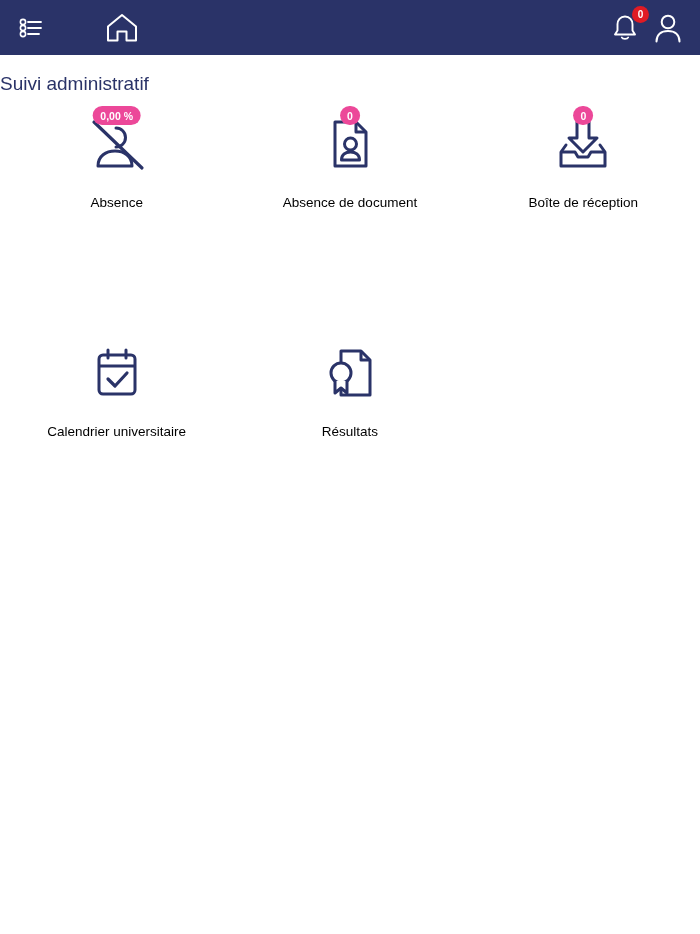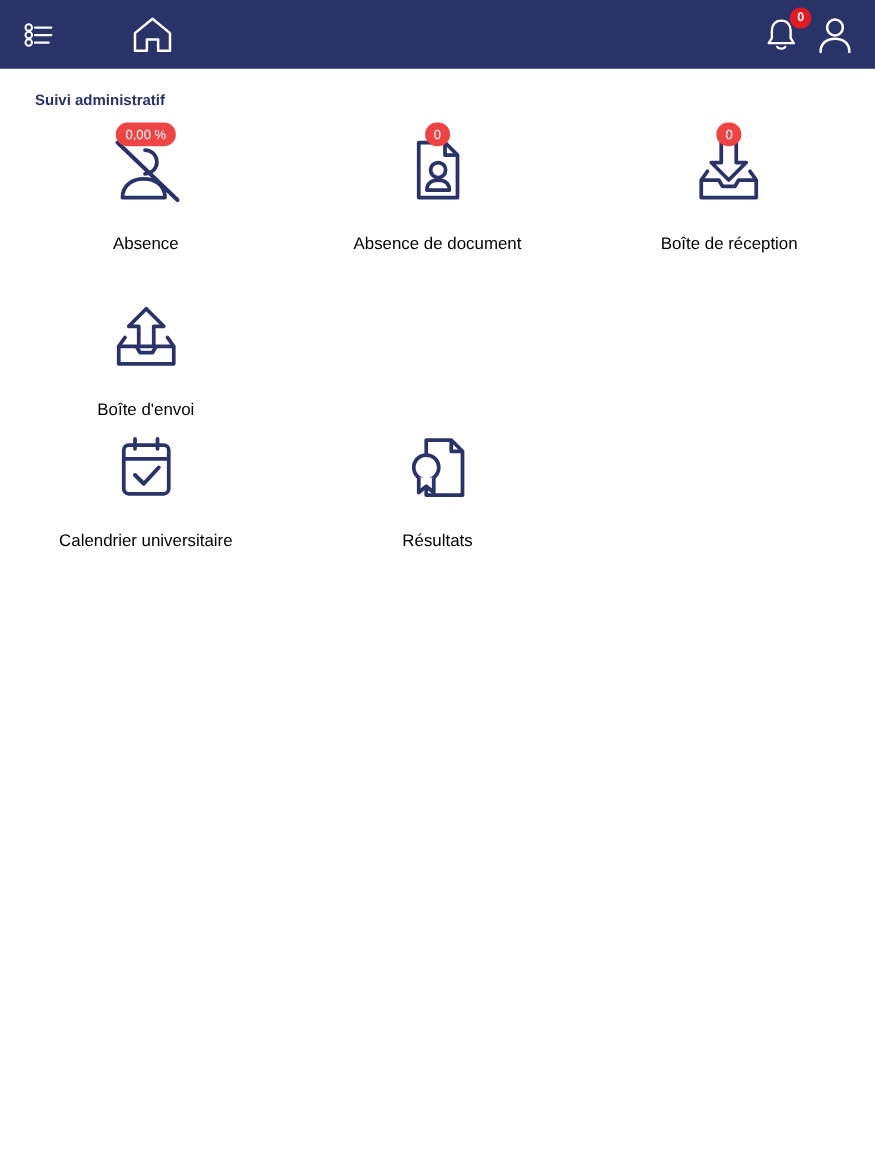--- a/index.html
+++ b/index.html
@@ -70,24 +70,22 @@
     align-items: center;
     justify-content: center;
     padding: 0 4px;
   }
 
   
   .content { padding: 18px 0 0 0; }
 
   .section-title {
     color: #2a3368;
-    font-size: 12px;
-    padding-left: 28px;
+    font-size: 19px;
     margin-bottom: 10px;
-    font-weight: bold;
   }
   .section-title.ped { margin-top: 36px; }
 
   .grid {
     display: grid;
     grid-template-columns: repeat(3, 1fr);
     row-gap: 28px;
   }
 
   .tile {
@@ -116,24 +114,24 @@
   }
 
   .tile-badge {
     position: absolute;
     top: -7px;
     left: 50%;
     transform: translateX(-50%);
     min-width: 19px;
     height: 19px;
     border-radius: 10px;
-    background: #ef4444;
+    background: #ec4899;
     color: #ffffff;
     font-size: 10.5px;
-    font-weight: normal;
+    font-weight: bold;
     display: flex;
     align-items: center;
     justify-content: center;
     padding: 0 7px;
     white-space: nowrap;
     z-index: 2;
     text-align: right;
   }
   .tile-badge.wide { padding: 0 8px; }
 
@@ -224,30 +222,20 @@
         <span class="tile-badge">0</span>
         <svg width="62" height="56" viewBox="0 0 62 56">
           <path d="M25 6 L37 6 L37 22 L45 22 L31 36 L17 22 L25 22 Z" fill="none" stroke="#2a3368" stroke-width="3" stroke-linejoin="round"></path>
           <path d="M14 29 L9 36 L9 50 L53 50 L53 36 L48 29" fill="none" stroke="#2a3368" stroke-width="3" stroke-linejoin="round" stroke-linecap="round"></path>
           <path d="M9 36 L23 36 L26 41 L36 41 L39 36 L53 36" fill="none" stroke="#2a3368" stroke-width="3" stroke-linejoin="round"></path>
         </svg>
       </div>
       <div class="tile-label">Boîte de réception</div>
     </div>
 
-    <div class="tile">
-      <div class="tile-icon-wrap">
-        <svg width="62" height="56" viewBox="0 0 62 56">
-          <path d="M31 6 L45 20 L37 20 L37 36 L25 36 L25 20 L17 20 Z" fill="none" stroke="#2a3368" stroke-width="3" stroke-linejoin="round"></path>
-          <path d="M14 29 L9 36 L9 50 L53 50 L53 36 L48 29" fill="none" stroke="#2a3368" stroke-width="3" stroke-linejoin="round" stroke-linecap="round"></path>
-          <path d="M9 36 L23 36 L26 41 L36 41 L39 36 L53 36" fill="none" stroke="#2a3368" stroke-width="3" stroke-linejoin="round"></path>
-        </svg>
-      </div>
-      <div class="tile-label">Boîte d'envoi</div>
-    </div>
 
 
     <div class="tile empty"></div>
   </div>
 
 
   <div class="grid">
 
     <div class="tile">
       <div class="tile-icon-wrap">

